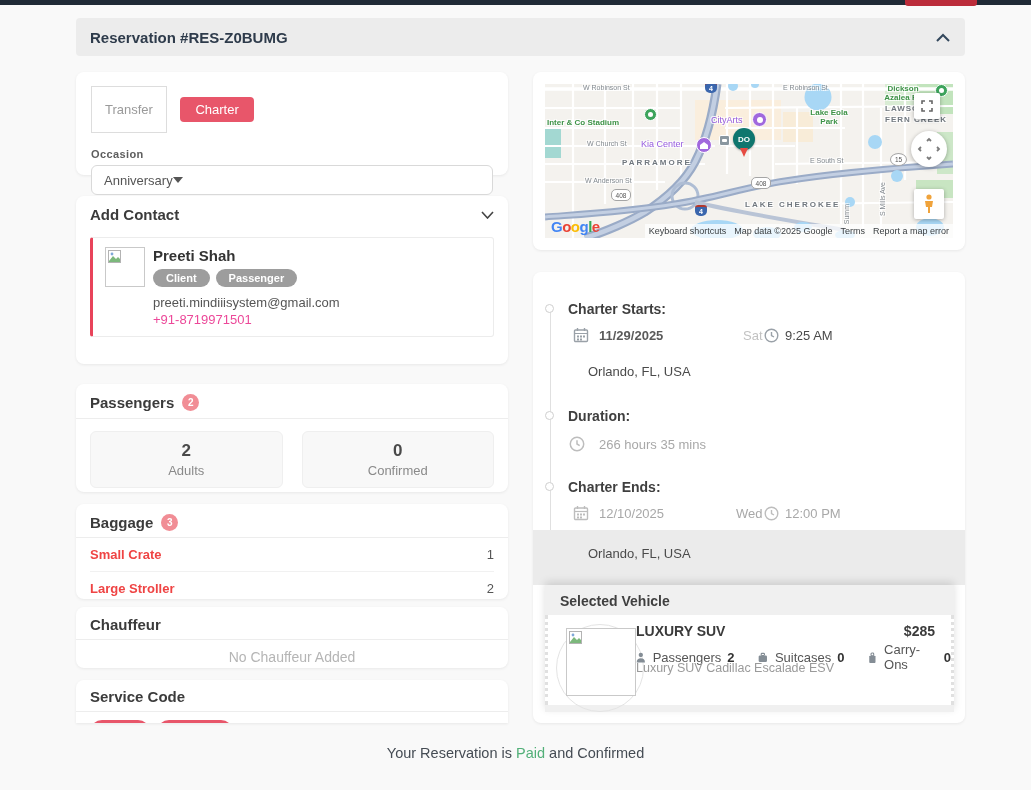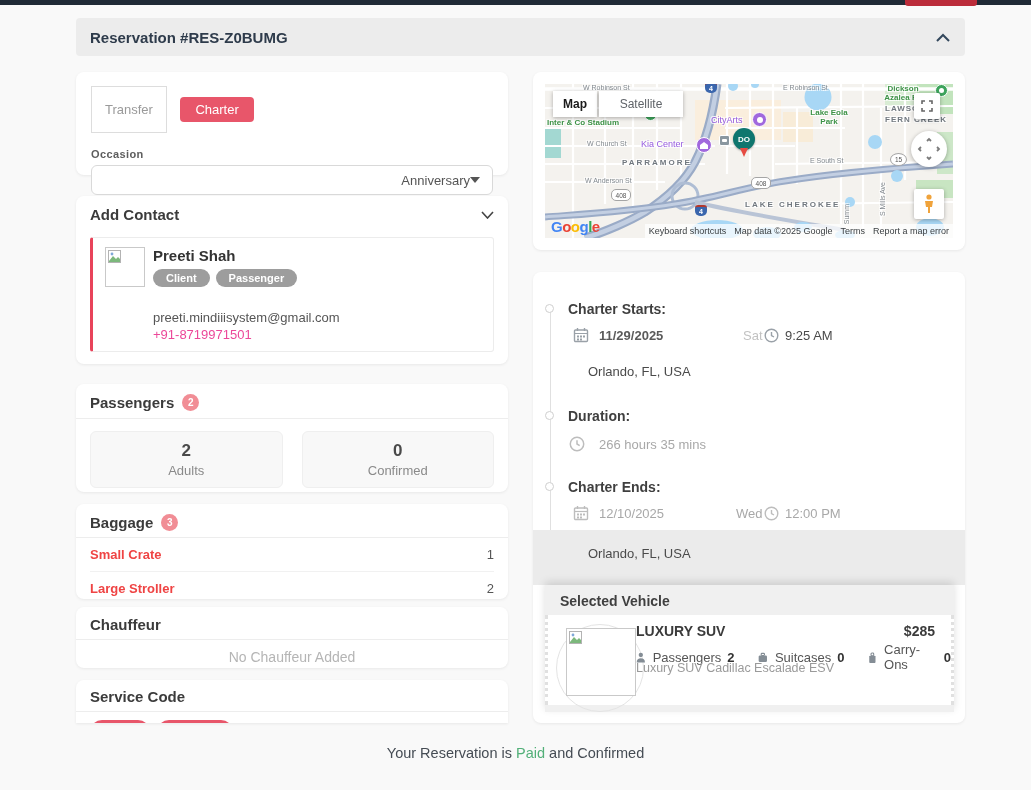--- a/index.html
+++ b/index.html
@@ -20,32 +20,32 @@
   .card-head{display:flex;align-items:center;justify-content:space-between;padding:10px 14px 8px 14px;}
   .card-head .t{font-size:15px;font-weight:bold;color:#3b3b3b;display:flex;align-items:center;gap:8px;}
   .divider{height:1px;background:#ededed;}
 
   .count-badge{display:inline-flex;align-items:center;justify-content:center;min-width:17px;height:17px;border-radius:9px;background:#f18d95;color:#fff;font-size:10px;font-weight:bold;}
 
   
   .btn-transfer{display:inline-block;padding:15px 13px;border:1px solid #ddd;border-radius:0;background:#fff;color:#9a9a9a;font-size:13px;cursor:pointer;}
   .btn-charter{display:inline-block;margin-left:9px;padding:5px 15px;border-radius:4px;background:#e8566a;color:#fff;font-size:13px;cursor:pointer;}
   .occ-label{margin:15px 0 5px 0;font-size:11px;font-weight:bold;color:#5d5d5d;letter-spacing:.4px;}
-  .occ-select{height:28px;border:1px solid #d9d9d9;border-radius:6px;display:flex;align-items:center;justify-content:flex-end;padding:0 12px;font-size:13px;color:#555;cursor:pointer;background:#fff;}
+  .occ-select{height:28px;border:1px solid #d9d9d9;border-radius:6px;display:flex;align-items:center;justify-content:flex-start;padding:0 12px;font-size:13px;color:#555;cursor:pointer;background:#fff;}
   .caret-down{width:0;height:0;border-left:5px solid transparent;border-right:5px solid transparent;border-top:6px solid #555;}
 
   
   .contact-card{margin:6px 14px 0 14px;border:1px solid #ececec;border-left:3px solid #e8435a;border-radius:3px;padding:9px 12px;display:flex;gap:8px;}
   .img-ph{border:1px solid #c9c9c9;background:#fff;position:relative;}
   .avatar-ph{width:38px;height:38px;}
   .broken{position:absolute;left:2px;top:2px;}
   .c-name{font-size:15px;font-weight:bold;color:#333;}
   .badge-row{display:flex;gap:6px;margin-top:5px;}
   .pill{background:#9d9d9d;color:#fff;font-size:11px;font-weight:bold;border-radius:10px;padding:3px 13px;}
-  .c-email{margin-top:23px;font-size:13px;color:#555;}
+  .c-email{margin-top:8px;font-size:13px;color:#555;}
   .c-phone{margin-top:2px;font-size:13px;color:#ec4899;}
 
   
   .pax-body{display:flex;gap:19px;padding:12px 14px;}
   .pax-box{flex:1;height:55px;background:#f8f8f8;border:1px solid #efefef;border-radius:6px;display:flex;flex-direction:column;align-items:center;justify-content:center;}
   .pax-val{font-size:17px;font-weight:bold;color:#4a4a4a;}
   .pax-lab{font-size:13px;color:#8a8a8a;margin-top:2px;}
 
   
   .bag-row{display:flex;justify-content:space-between;align-items:center;padding:9px 14px;}
@@ -323,24 +323,20 @@
         </div>
       <div class="poi-pin" style="left:390px;top:0px;width:13px;height:13px;background:#3da45c;border:1.5px solid #fff;">
           <span style="width:5px;height:5px;background:#fff;border-radius:50%;"></span>
         </div>
 
       
       <div class="do-marker" style="left:188px;top:44px;">DO</div>
       <div class="do-stem" style="left:195px;top:64px;"></div>
 
       
-      <div class="gm-toggle">
-        <div class="gm-btn sel">Map</div>
-        <div class="gm-btn uns">Satellite</div>
-      </div>
       <div class="gm-ctl" style="left:369px;top:9px;width:26px;height:26px;border-radius:2px;">
         <svg width="12" height="12" viewBox="0 0 12 12">
             <path d="M1 4 V1 H4 M8 1 H11 V4 M11 8 V11 H8 M4 11 H1 V8" fill="none" stroke="#666" stroke-width="1.6"></path>
           </svg>
       </div>
       <div class="gm-ctl" style="left:366px;top:47px;width:36px;height:36px;border-radius:50%;">
         <svg width="24" height="24" viewBox="0 0 24 24">
             <g fill="none" stroke="#7a7a7a" stroke-width="1.8">
               <polyline points="10,4 12,2 14,4"></polyline>
               <polyline points="10,20 12,22 14,20"></polyline>

